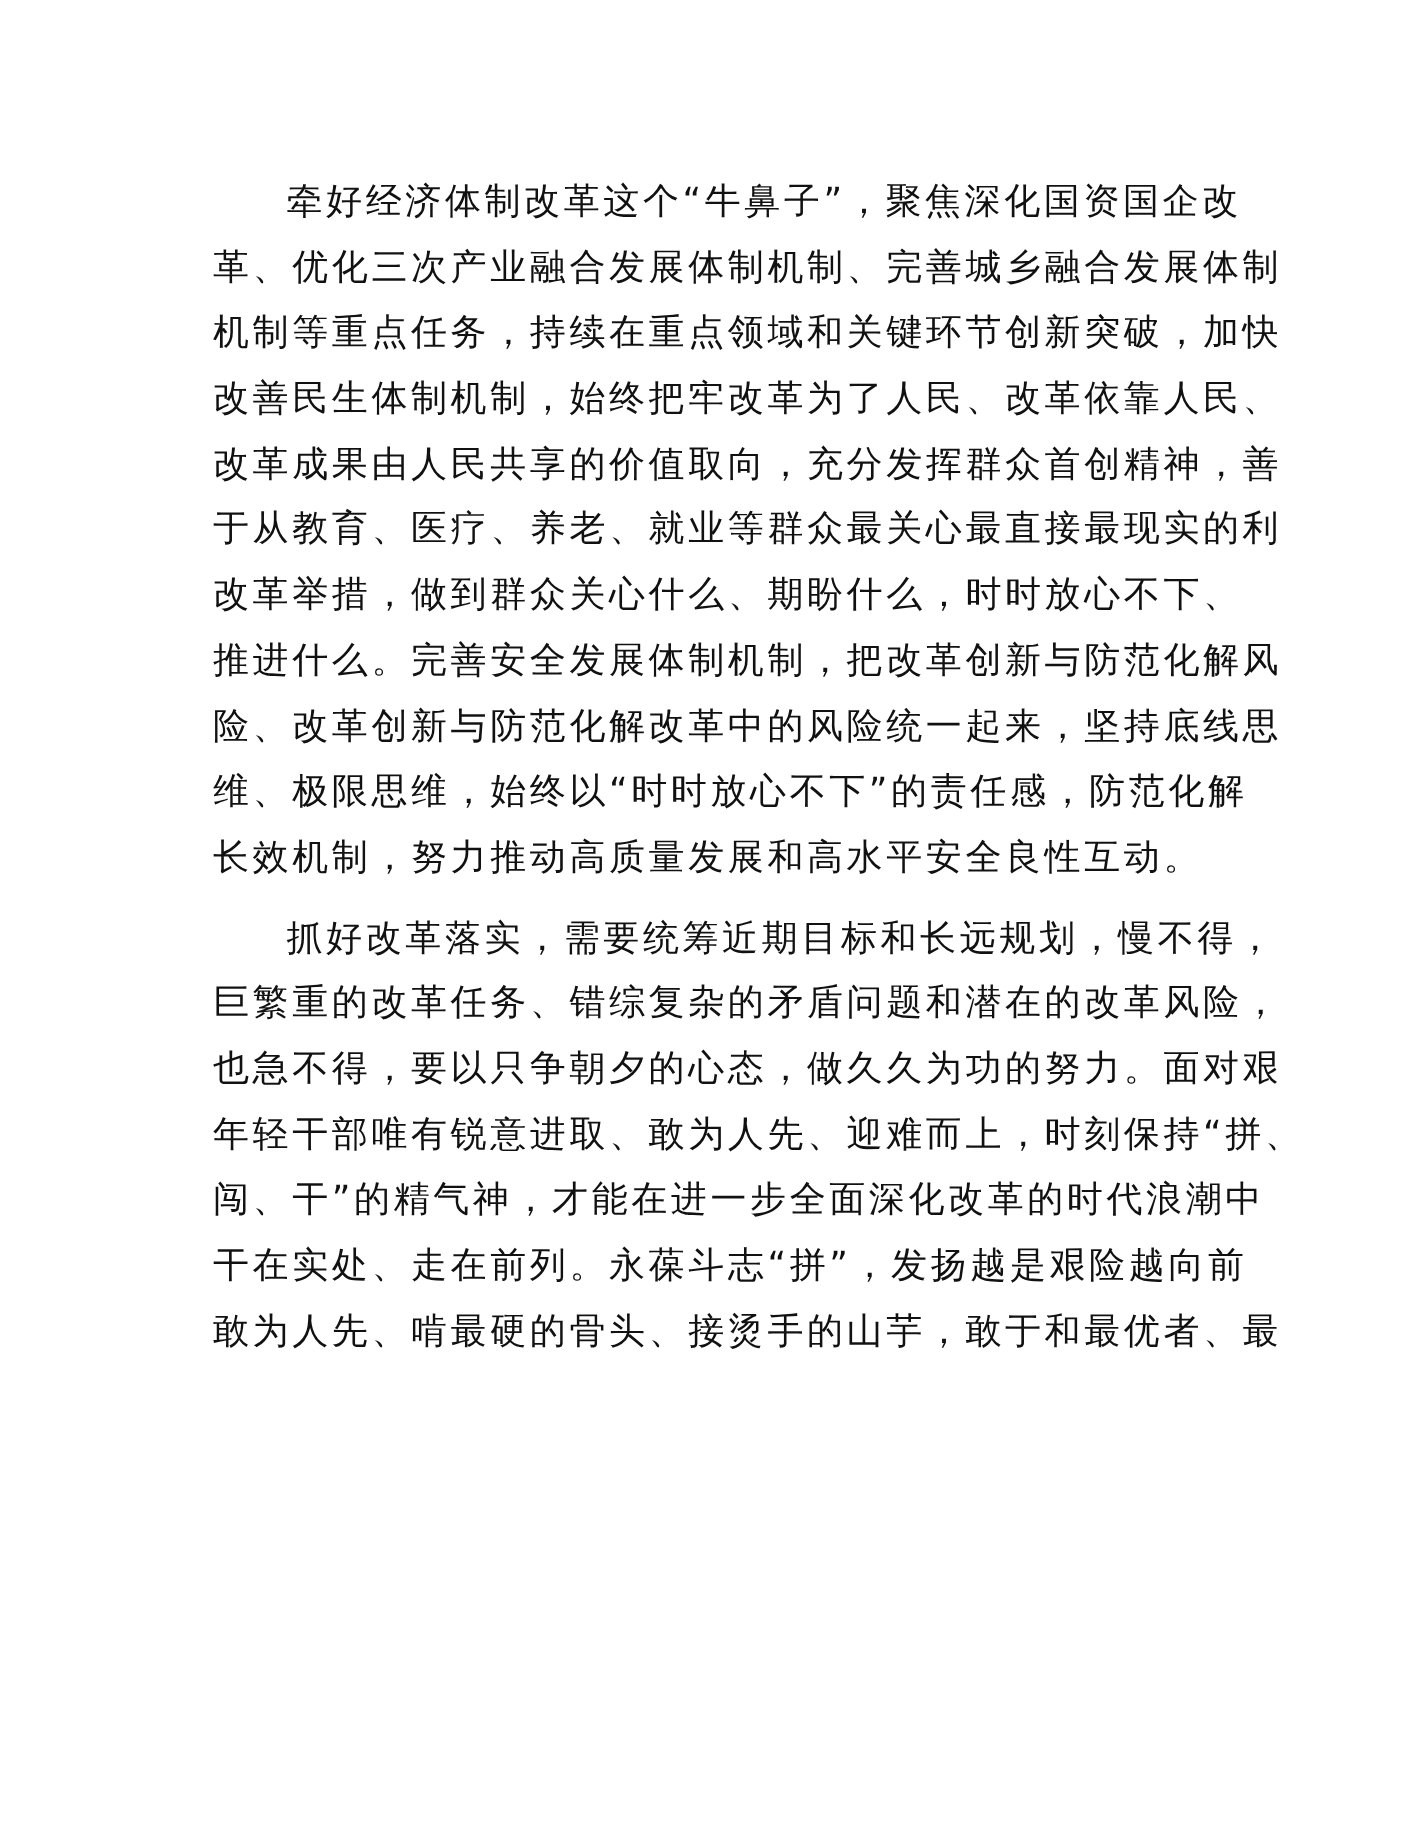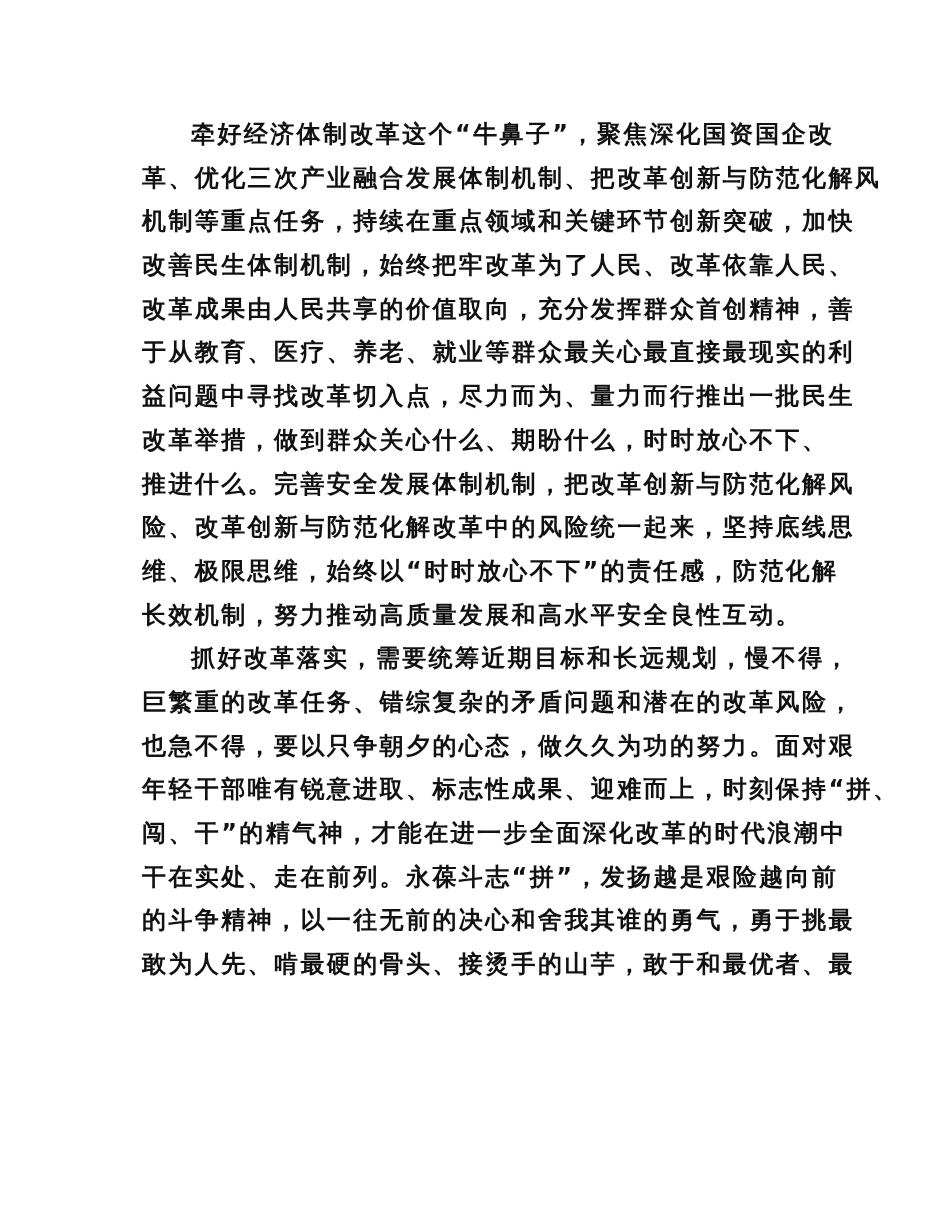--- a/index.html
+++ b/index.html
@@ -17,58 +17,55 @@
     }
     .page {
       position: absolute;
       left: 142px;
       top: 113px;
       width: 670px;
     }
     .para {
       margin: 0;
       padding: 0;
-      font-weight: bold;
     }
     .line {
       display: block;
       height: 43.7px;
       line-height: 43.7px;
       font-size: 24px;
       white-space: nowrap;
       letter-spacing: 2.4px;
     }
     .line.indent {
       padding-left: 49px;
     }
     .para + .para {
-      margin-top: 0;
+      margin-top: 10px;
     }
   </style>
 </head>
 <body>
 
 <div class="page">
   <div class="para">
     <span class="line indent">牵好经济体制改革这个“牛鼻子”，聚焦深化国资国企改</span>
-    <span class="line">革、优化三次产业融合发展体制机制、把改革创新与防范化解风</span>
+    <span class="line">革、优化三次产业融合发展体制机制、完善城乡融合发展体制</span>
     <span class="line">机制等重点任务，持续在重点领域和关键环节创新突破，加快</span>
     <span class="line">改善民生体制机制，始终把牢改革为了人民、改革依靠人民、</span>
     <span class="line">改革成果由人民共享的价值取向，充分发挥群众首创精神，善</span>
     <span class="line">于从教育、医疗、养老、就业等群众最关心最直接最现实的利</span>
-    <span class="line">益问题中寻找改革切入点，尽力而为、量力而行推出一批民生</span>
     <span class="line">改革举措，做到群众关心什么、期盼什么，时时放心不下、</span>
     <span class="line">推进什么。完善安全发展体制机制，把改革创新与防范化解风</span>
     <span class="line">险、改革创新与防范化解改革中的风险统一起来，坚持底线思</span>
     <span class="line">维、极限思维，始终以“时时放心不下”的责任感，防范化解</span>
     <span class="line">长效机制，努力推动高质量发展和高水平安全良性互动。</span>
   </div>
   <div class="para">
     <span class="line indent">抓好改革落实，需要统筹近期目标和长远规划，慢不得，</span>
     <span class="line">巨繁重的改革任务、错综复杂的矛盾问题和潜在的改革风险，</span>
     <span class="line">也急不得，要以只争朝夕的心态，做久久为功的努力。面对艰</span>
-    <span class="line">年轻干部唯有锐意进取、标志性成果、迎难而上，时刻保持“拼、</span>
+    <span class="line">年轻干部唯有锐意进取、敢为人先、迎难而上，时刻保持“拼、</span>
     <span class="line">闯、干”的精气神，才能在进一步全面深化改革的时代浪潮中</span>
     <span class="line">干在实处、走在前列。永葆斗志“拼”，发扬越是艰险越向前</span>
-    <span class="line">的斗争精神，以一往无前的决心和舍我其谁的勇气，勇于挑最</span>
     <span class="line">敢为人先、啃最硬的骨头、接烫手的山芋，敢于和最优者、最</span>
   </div>
 </div>
 
 </body></html>

